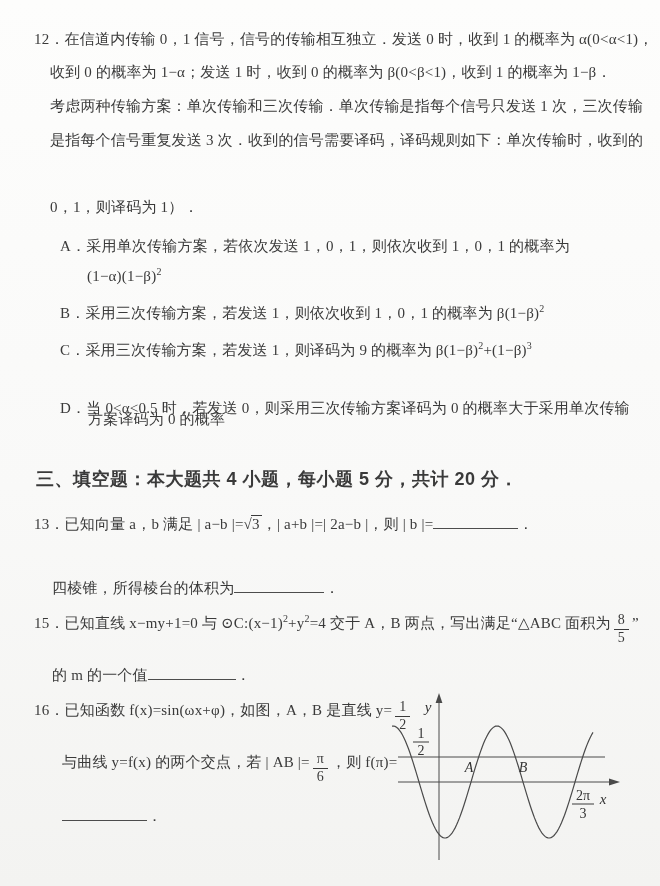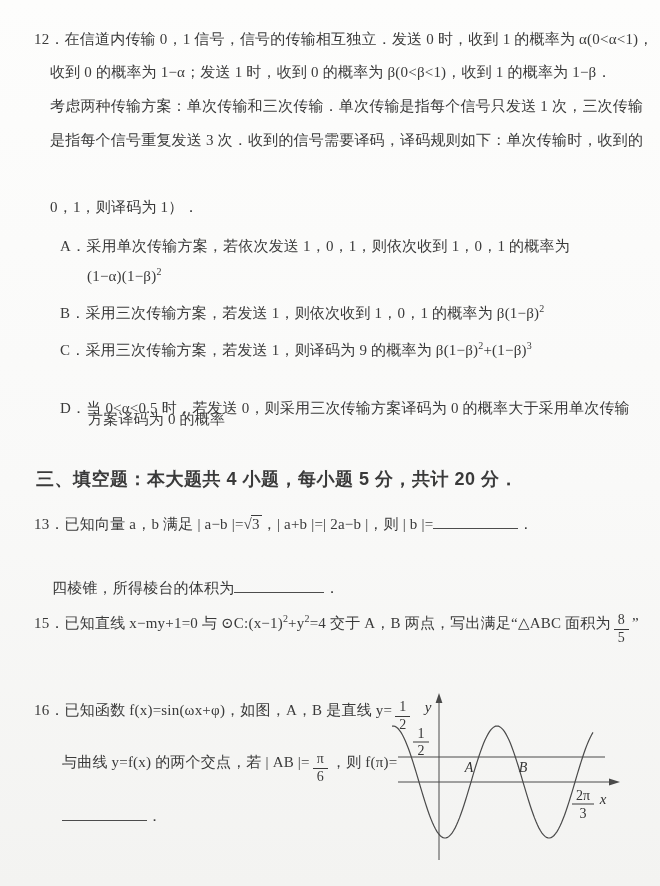--- a/index.html
+++ b/index.html
@@ -60,20 +60,23 @@
   </div>
 
   <div class="line flexline" style="left:34px;top:613px;height:36px">
     <span><span>15．已知直线 x−my+1=0 与 ⊙C:(x−1)</span><sup>2</sup><span>+y</span><sup>2</sup><span>=4 交于 A，B 两点，写出满足“△ABC 面积为</span></span>
     <span class="frac">
         <span class="num">8</span>
         <span class="den">5</span>
       </span>
     <span>”</span>
   </div>
+  <div class="line" style="left:52px;top:665px">
+    <span>的 m 的一个值</span><span class="blank" style="width:88px"></span><span>．</span>
+  </div>
 
   <div class="line flexline" style="left:34px;top:700px;height:36px">
     <span>16．已知函数 f(x)=sin(ωx+φ)，如图，A，B 是直线 y=</span>
     <span class="frac">
         <span class="num">1</span>
         <span class="den">2</span>
       </span>
   </div>
   <div class="line flexline" style="left:62px;top:752px;height:36px">
     <span>与曲线 y=f(x) 的两个交点，若 | AB |=</span>

